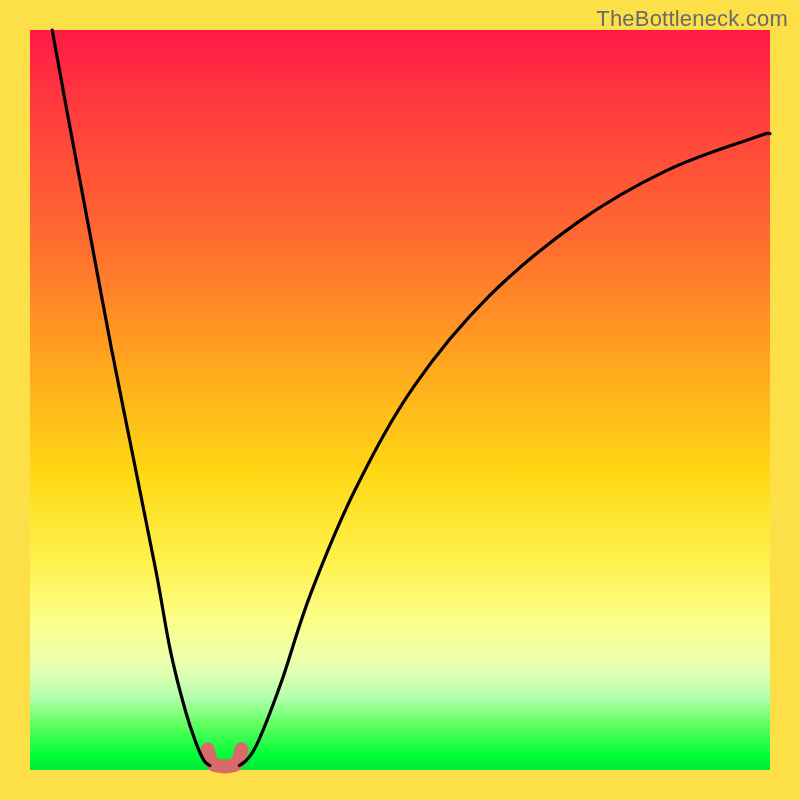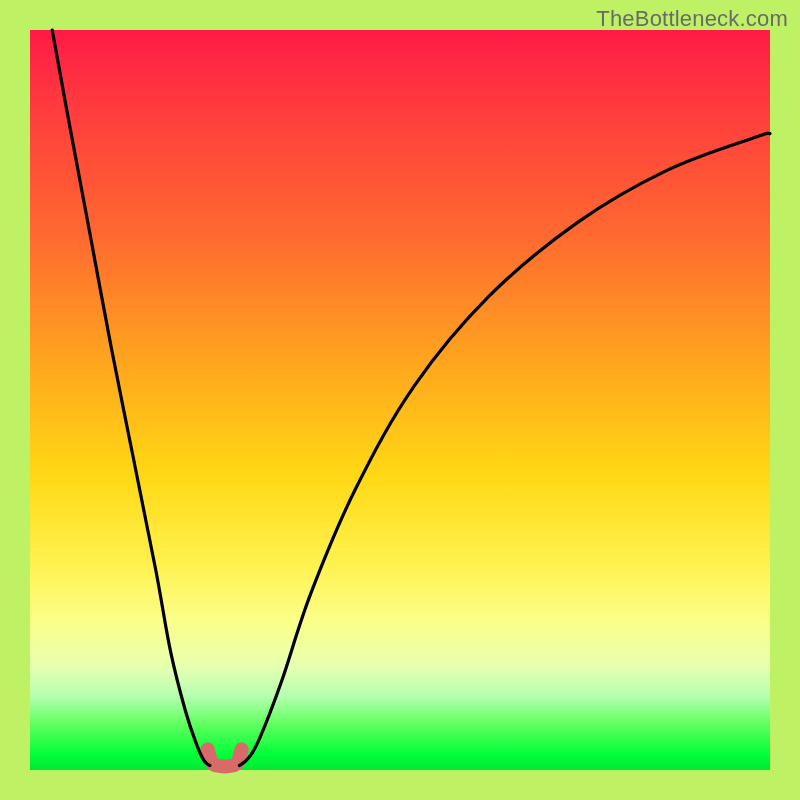--- a/index.html
+++ b/index.html
@@ -10,21 +10,21 @@
     background: #000;
     overflow: hidden;
     font-family: Arial, Helvetica, sans-serif;
   }
   .frame {
     position: absolute;
     left: 0;
     top: 0;
     width: 800px;
     height: 800px;
-    background: #bef264;
+    background: #fde047;
   }
   .plot {
     position: absolute;
     left: 30px;
     top: 30px;
     width: 740px;
     height: 740px;
     
     background: linear-gradient(
       to bottom,

